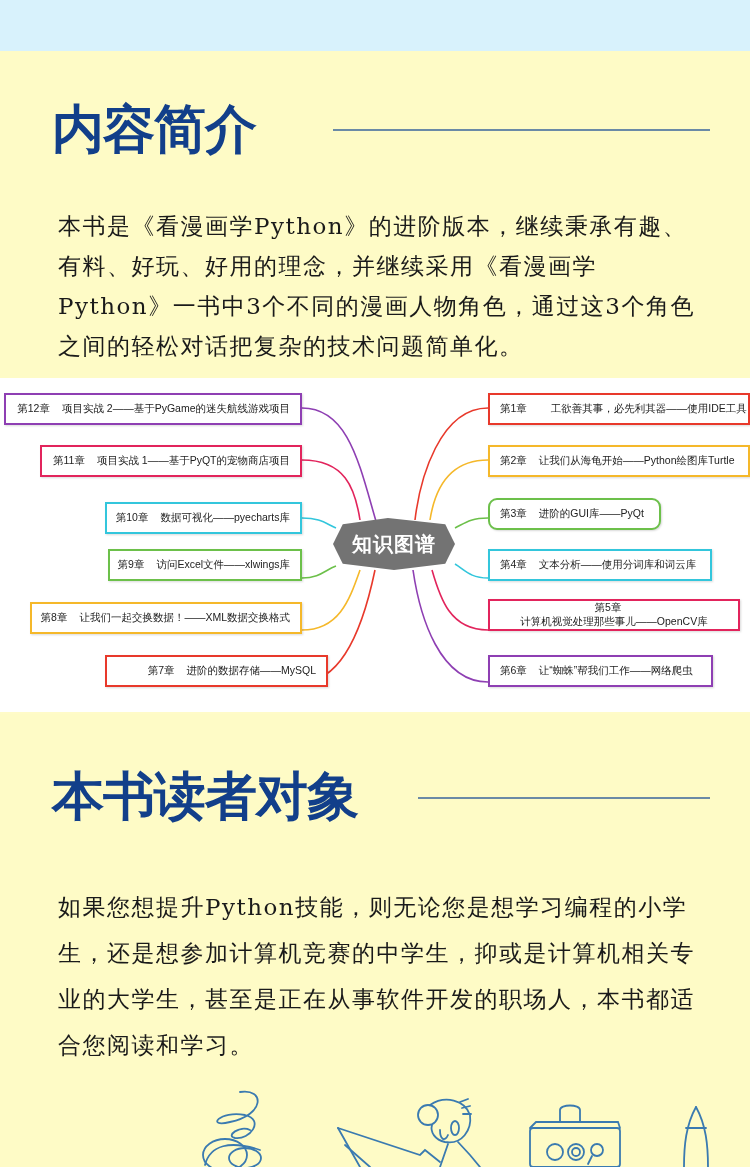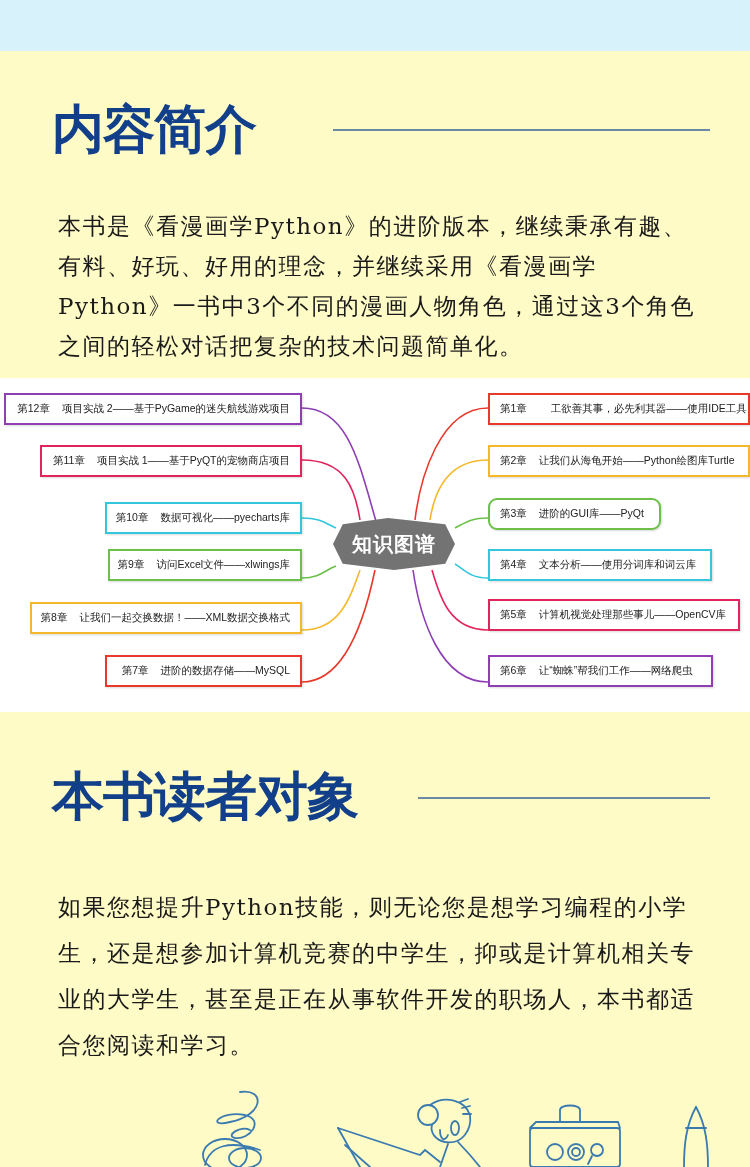--- a/index.html
+++ b/index.html
@@ -81,21 +81,21 @@
     <span>数据可视化——pyecharts库</span>
   </div>
   <div class="node" style="left:108px;top:171px;width:194px;border-color:#6cc04a;">
     <span class="ch">第9章</span>
     <span>访问Excel文件——xlwings库</span>
   </div>
   <div class="node" style="left:30px;top:224px;width:272px;border-color:#f5b82a;">
     <span class="ch">第8章</span>
     <span>让我们一起交换数据！——XML数据交换格式</span>
   </div>
-  <div class="node" style="left:105px;top:277px;width:197px;border-color:#e8392b;">
+  <div class="node" style="left:105px;top:277px;width:223px;border-color:#e8392b;">
     <span class="ch">第7章</span>
     <span>进阶的数据存储——MySQL</span>
   </div>
 
   <div class="center-node">知识图谱</div>
 
   <div class="node right" style="left:488px;top:15px;width:262px;border-color:#e8392b;gap:12px;">
     <span class="ch">第1章</span>
     <span>工欲善其事，必先利其器——使用IDE工具</span>
   </div>
@@ -104,21 +104,21 @@
     <span>让我们从海龟开始——Python绘图库Turtle</span>
   </div>
   <div class="node right" style="left:488px;top:120px;width:173px;border-color:#6cc04a;border-radius:9px;">
     <span class="ch">第3章</span>
     <span>进阶的GUI库——PyQt</span>
   </div>
   <div class="node right" style="left:488px;top:171px;width:224px;border-color:#33c6dc;">
     <span class="ch">第4章</span>
     <span>文本分析——使用分词库和词云库</span>
   </div>
-  <div class="node right" style="left:488px;top:221px;width:252px;border-color:#e2245c;">
+  <div class="node right" style="left:488px;top:221px;width:252px;border-color:#e2245c;flex-direction:column;">
     <span class="ch">第5章</span>
     <span>计算机视觉处理那些事儿——OpenCV库</span>
   </div>
   <div class="node right" style="left:488px;top:277px;width:225px;border-color:#8e3fb3;">
     <span class="ch">第6章</span>
     <span>让“蜘蛛”帮我们工作——网络爬虫</span>
   </div>
 </div>
 
 <div class="section-bg" style="top:714px;height:453px;"></div>

